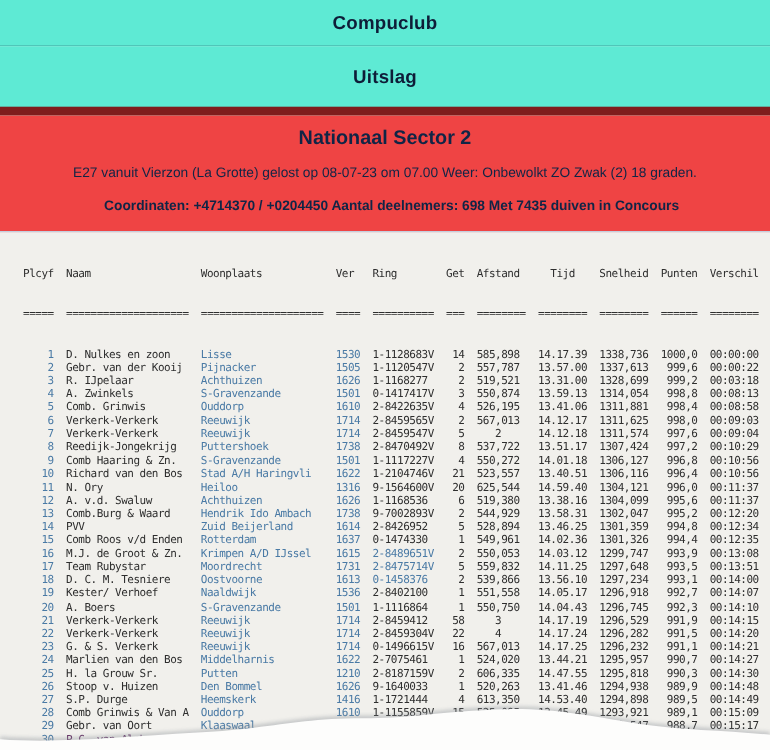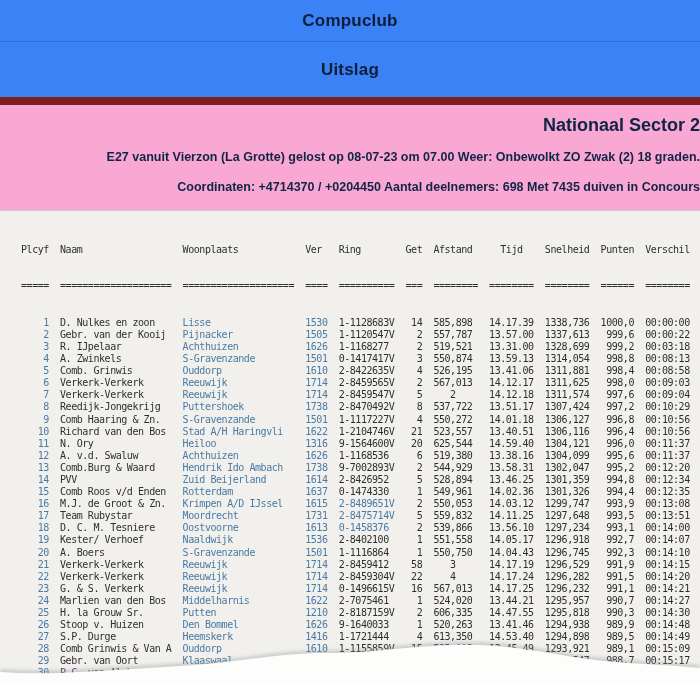--- a/index.html
+++ b/index.html
@@ -4,35 +4,35 @@
 <style>
   html,body{margin:0;padding:0;background:#ffffff;}
   .page{
     position:relative;
     width:700px;height:682px;
     overflow:hidden;
     background:#f1f0ec;
     font-family:"Liberation Sans",sans-serif;
   }
   
-  .topbar{background:#3b82f6;display:flex;align-items:center;justify-content:center;}
+  .topbar{background:#5eead4;display:flex;align-items:center;justify-content:center;}
   .topbar1{height:41px;border-bottom:1px solid rgba(18,40,68,.18);}
   .topbar2{height:55px;border-bottom:8px solid #7f1d1d;}
   .topbar .bar-title{
     font-size:17px;font-weight:bold;color:#0e1d38;letter-spacing:.2px;
   }
   
   .info{
     box-sizing:border-box;height:106px;
-    background:#f9a8d4;color:#102546;
-    text-align:right;padding-top:10px;
+    background:#ef4444;color:#102546;
+    text-align:center;padding-top:10px;
     border-bottom:1px solid #c3cfde;
   }
   .info .race-title{margin:0;font-size:18px;font-weight:bold;}
-  .info .flight-line{margin:14px 0 0 0;font-size:12.5px;font-weight:bold;}
+  .info .flight-line{margin:14px 0 0 0;font-size:12.5px;font-weight:normal;}
   .info .coord-line{margin:16px 0 0 0;font-size:12.5px;font-weight:bold;padding-left:12px;}
   
   .results{
     padding:9px 0 0 21px;
     font-family:"DejaVu Sans Mono",monospace;
     font-size:10px;line-height:12.1px;
     letter-spacing:-0.45px;
     white-space:pre;
     color:#2e2e2e;
   }

